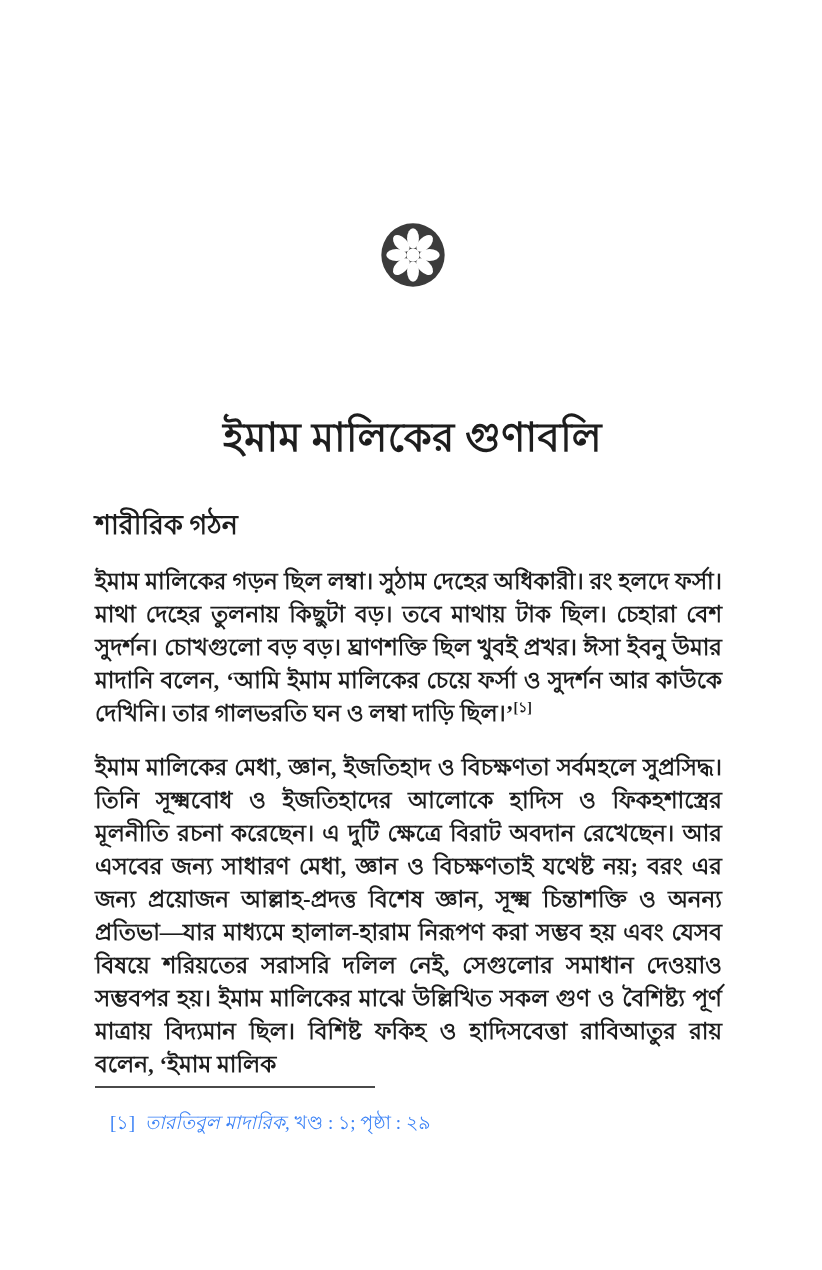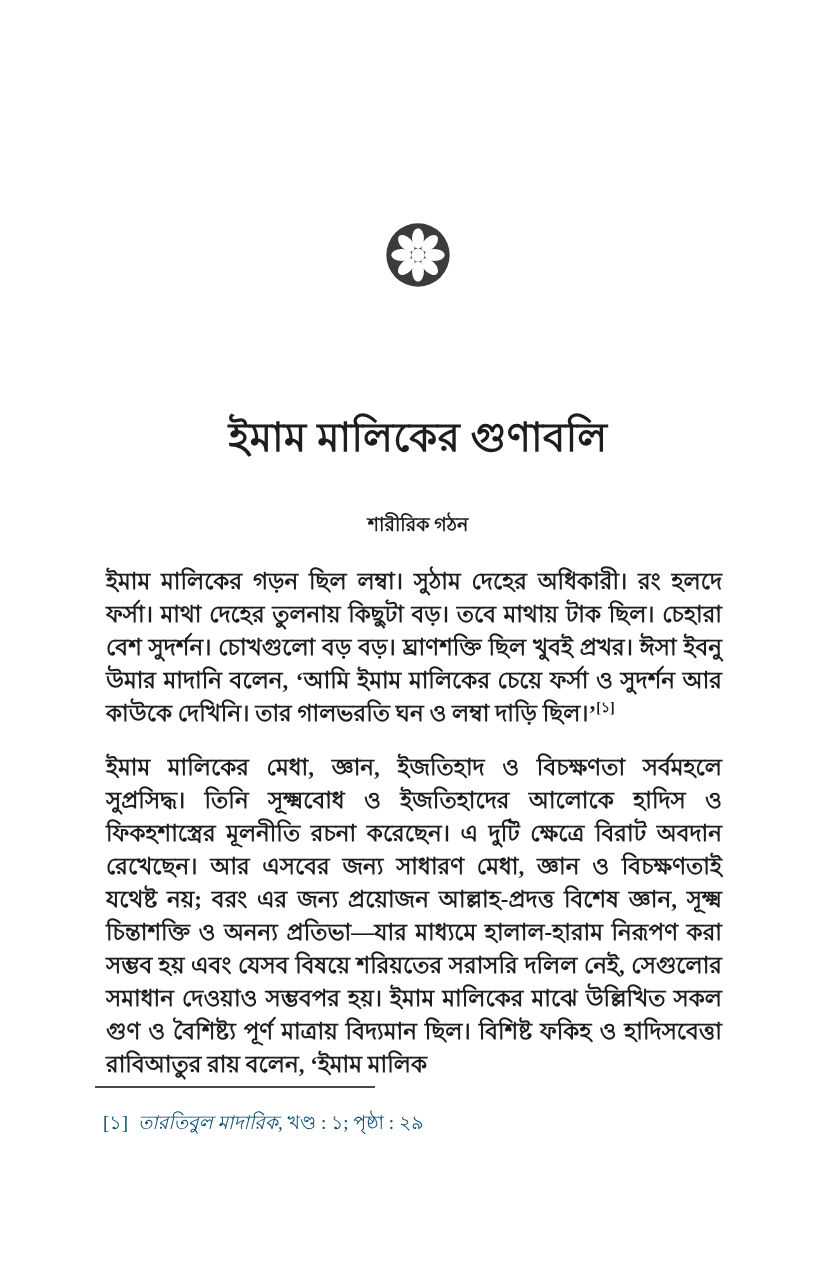--- a/index.html
+++ b/index.html
@@ -9,44 +9,42 @@
   }
   .page {
     position: relative;
     width: 822px;
     height: 1216px;
     background: #ffffff;
     color: #1d1d1d;
     font-family: "Liberation Serif", "DejaVu Serif", serif;
     overflow: hidden;
     box-sizing: border-box;
-    padding-left: 11px;
   }
   .content {
     padding: 0 92px 0 95px;
   }
   .ornament {
     width: 66px;
     height: 66px;
     margin: 222px auto 0 auto;
   }
   .title {
     margin: 122px 0 0 0;
     font-size: 40px;
     line-height: 56px;
     font-weight: 700;
     text-align: center;
     letter-spacing: 0.5px;
   }
   .section-heading {
     margin: 40px 0 0 0;
-    font-size: 19px;
+    font-size: 27px;
     line-height: 38px;
     font-weight: 700;
-    text-align: center;
   }
   .body-para {
     margin: 21px 8px 0 0;
     font-size: 23px;
     line-height: 33px;
     text-align: justify;
     text-justify: inter-word;
     font-weight: bold;
   }
   .body-para .fn-ref {
@@ -61,24 +59,24 @@
     width: 636px;
   }
   .footnote-divider {
     width: 280px;
     height: 2px;
     background: #4a4a4a;
     border: none;
     margin: 0;
   }
   .footnote-text {
-    margin: 22px 0 0 8px;
+    margin: 22px 0 0 15px;
     font-size: 19px;
     line-height: 26px;
-    color: #0c4a6e;
+    color: #3b82f6;
   }
   .footnote-text .fn-marker {
     margin-right: 10px;
   }
   .footnote-text .fn-source {
     font-style: italic;
   }
 </style>
 </head>
 <body>

